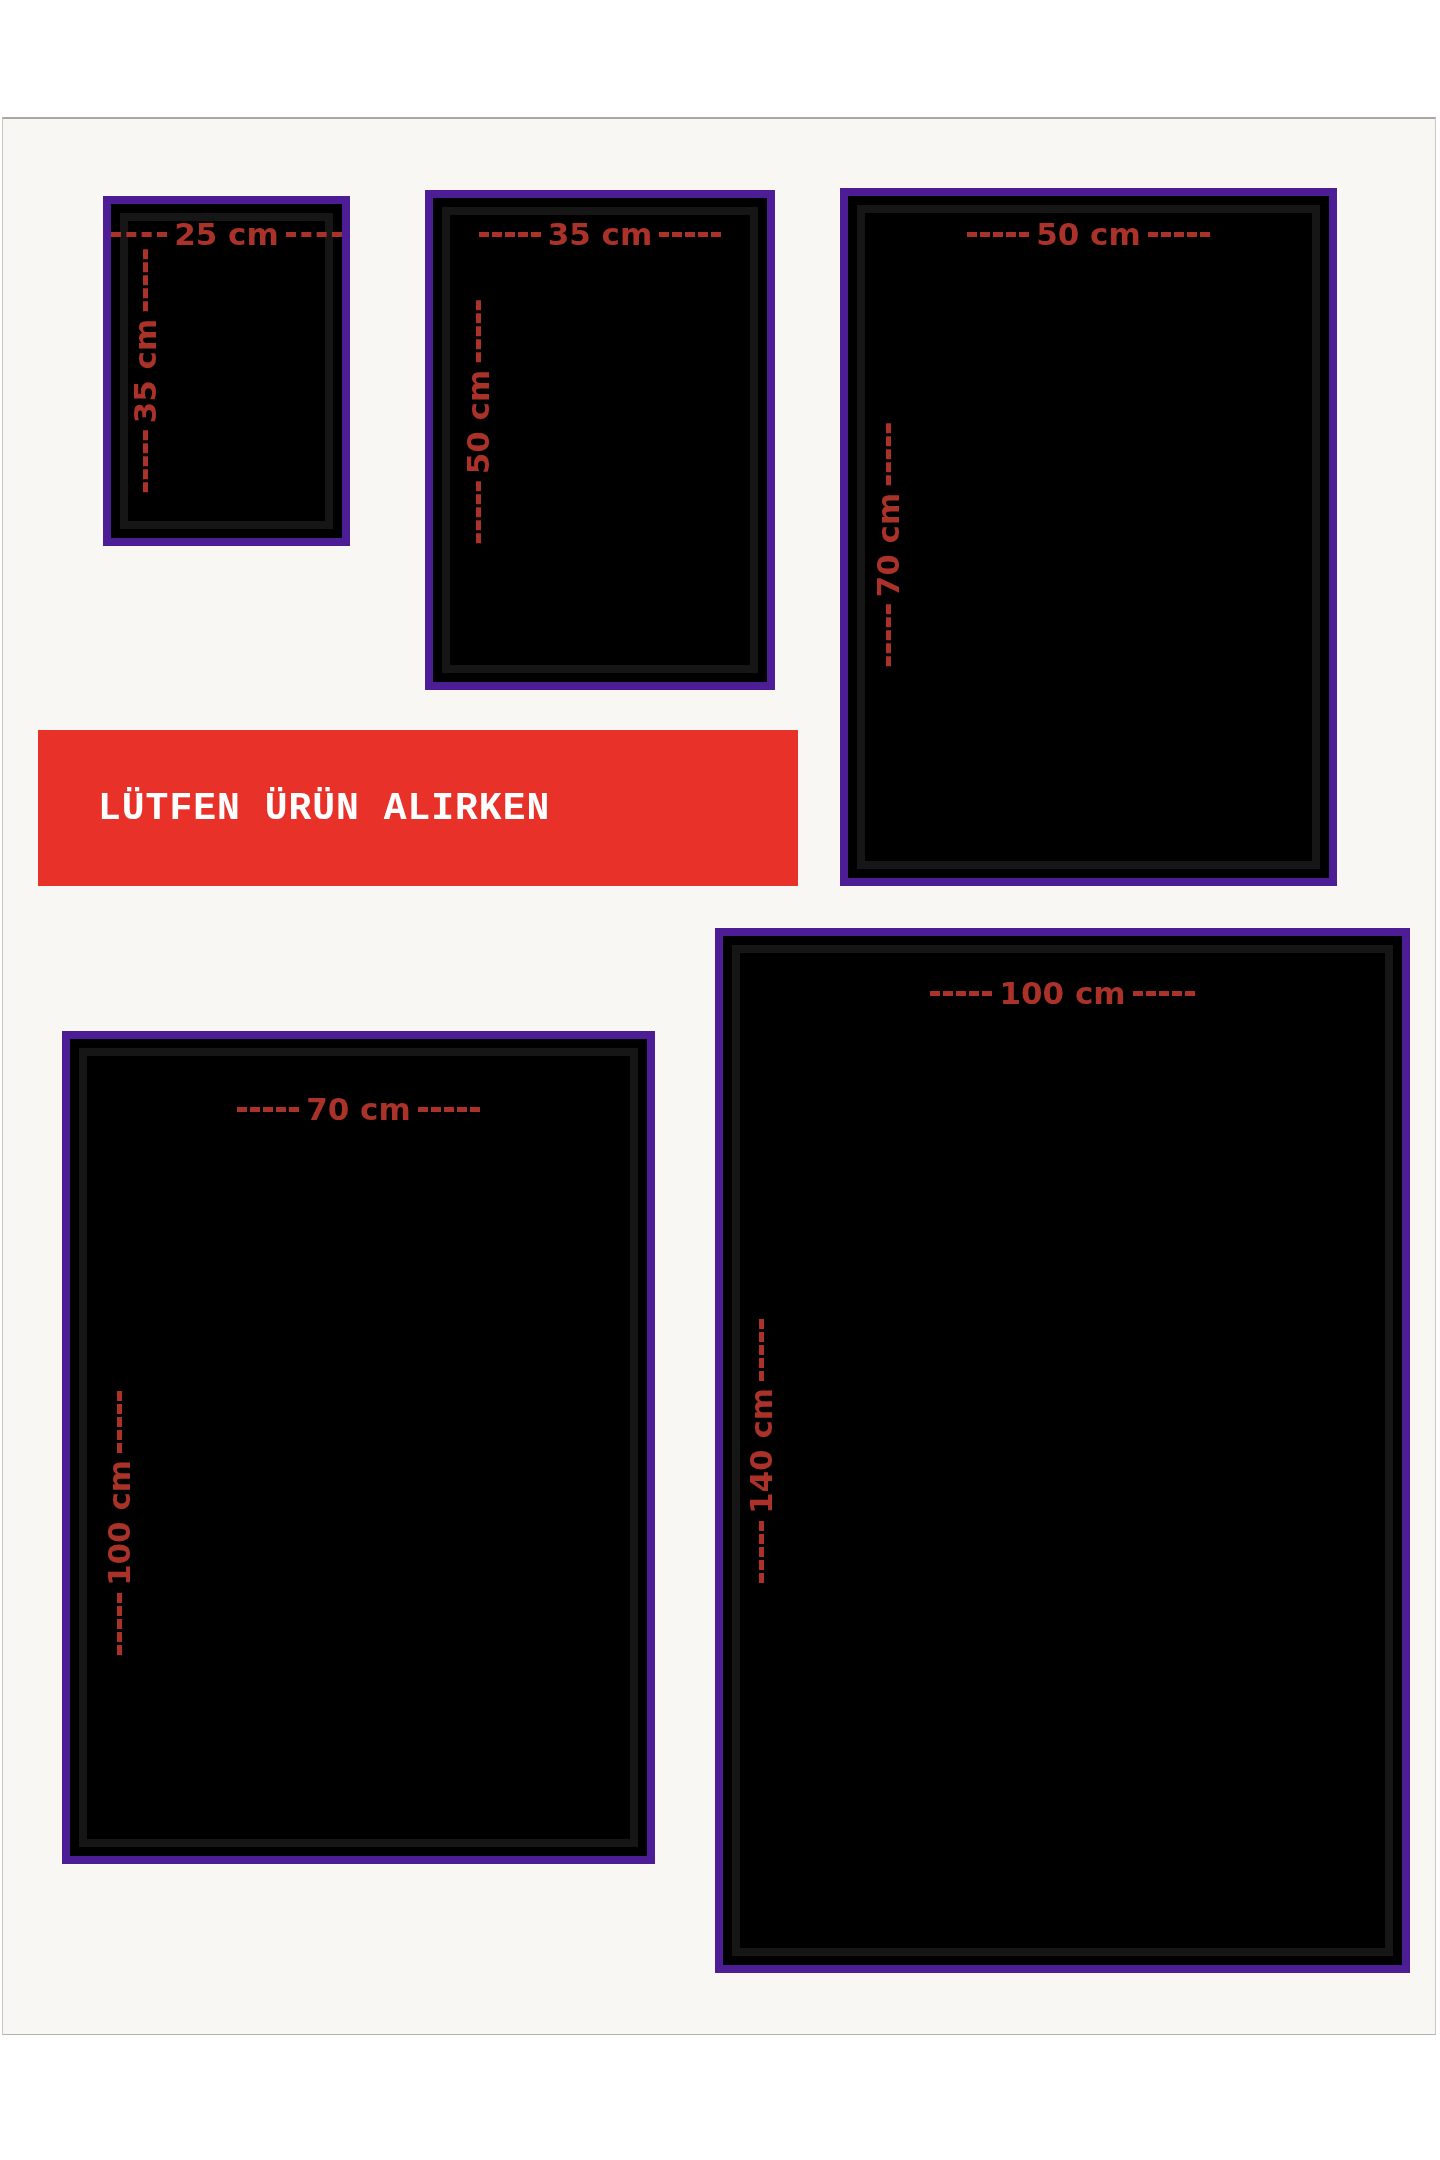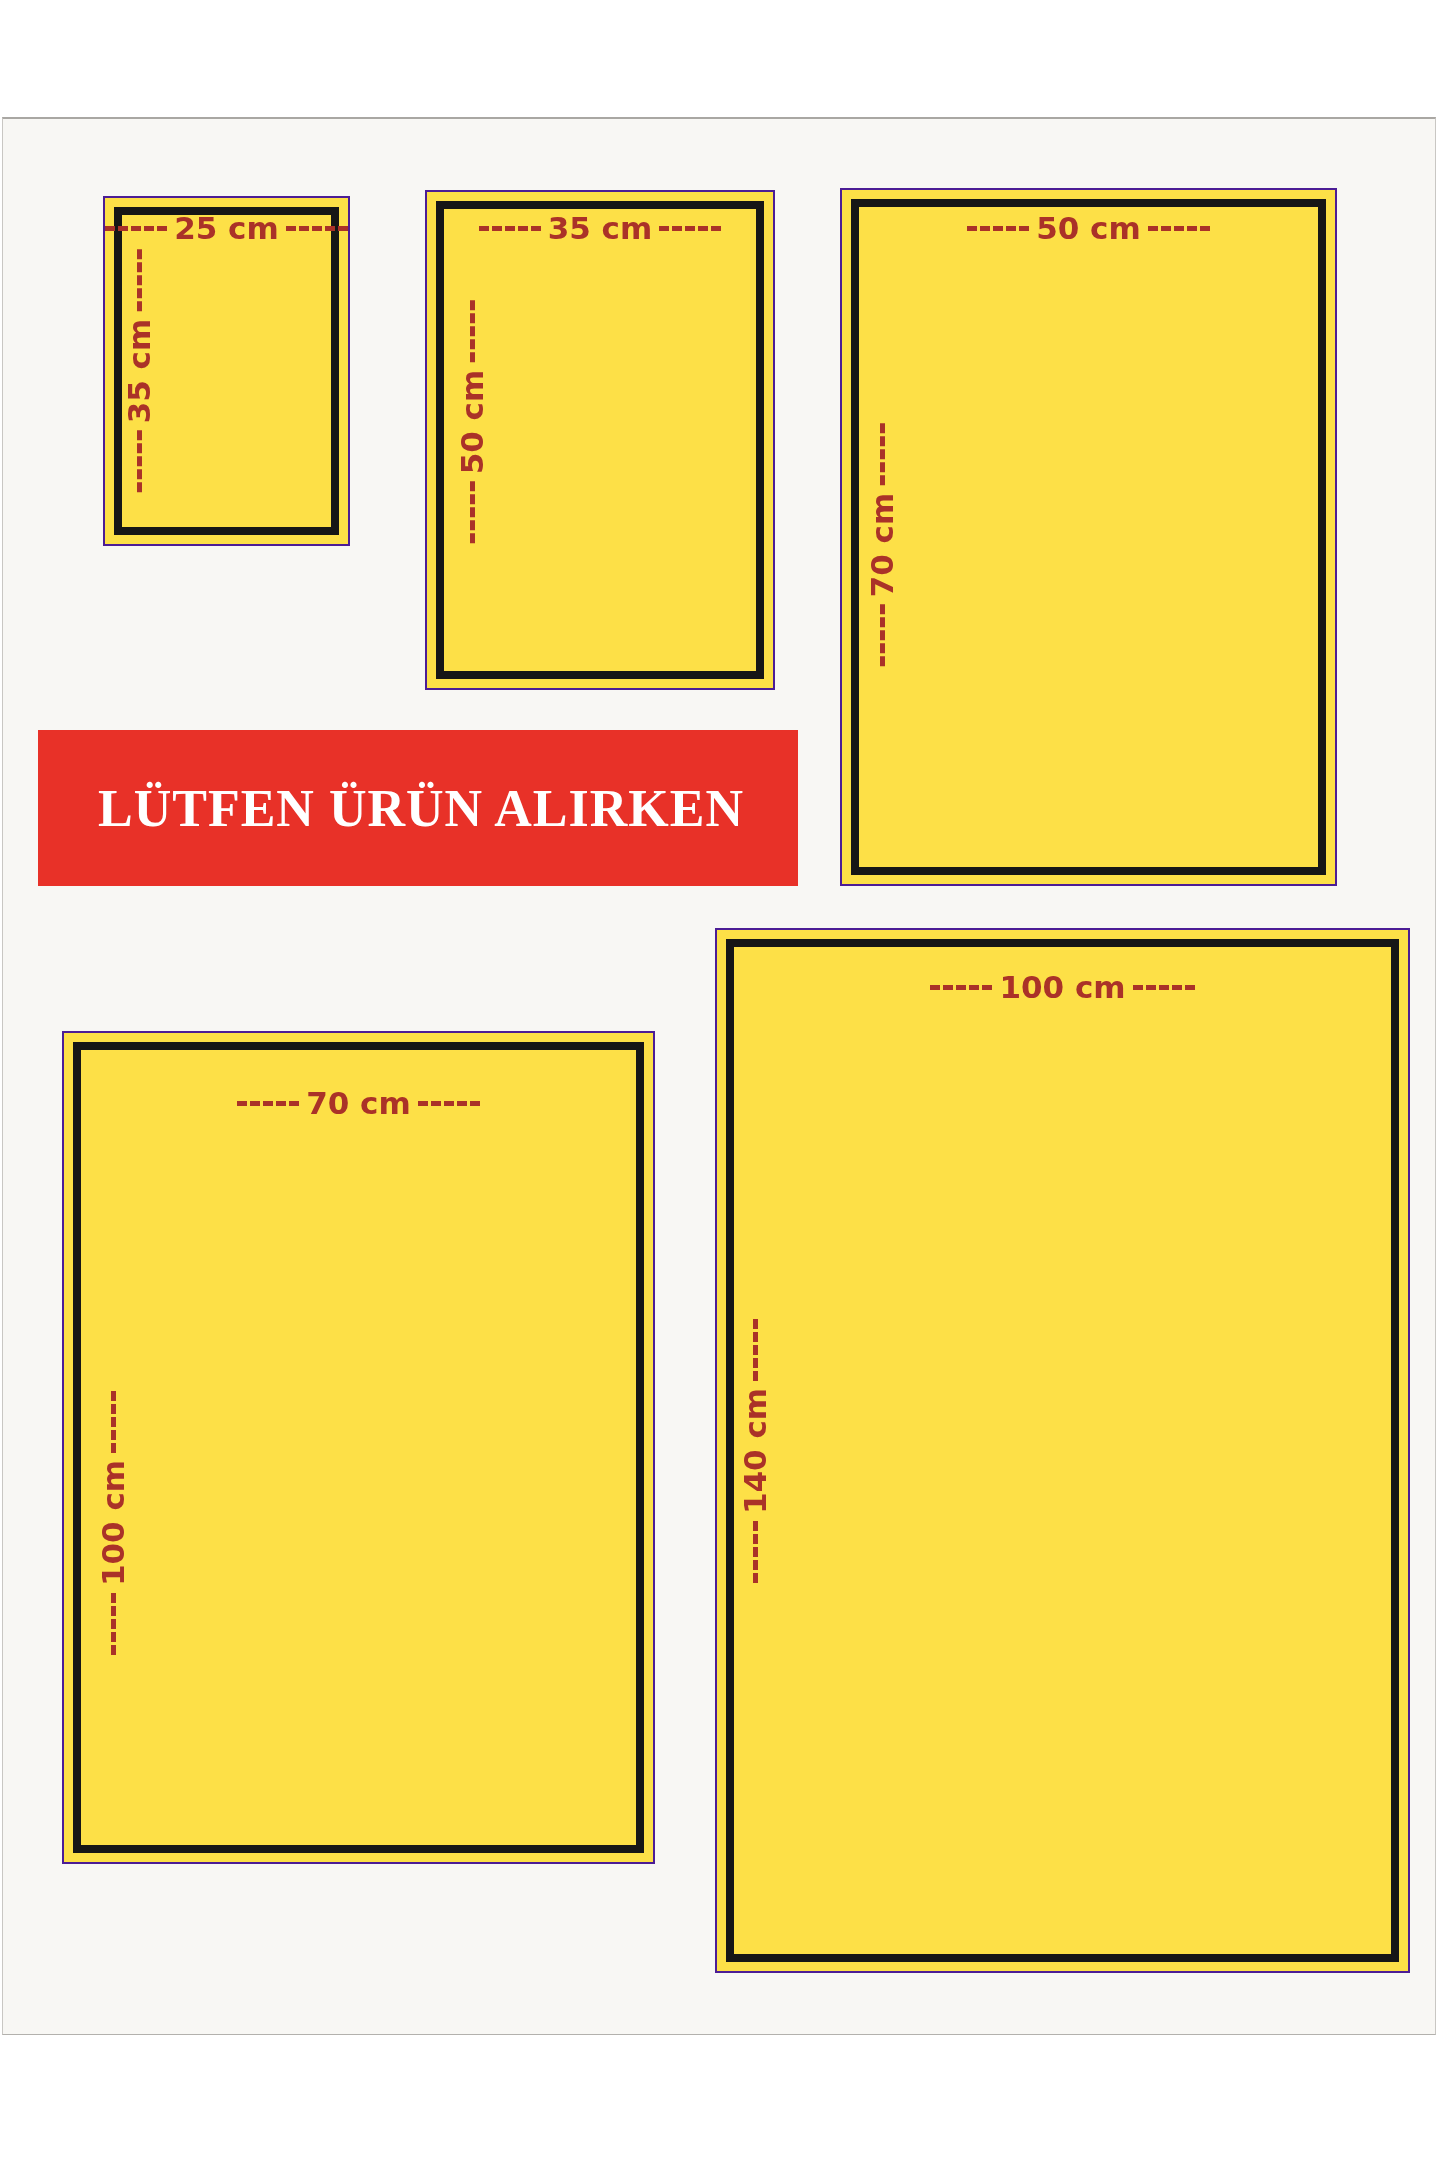--- a/index.html
+++ b/index.html
@@ -11,21 +11,21 @@
   
   .photo {
     position:absolute; left:2px; top:117px; width:1434px; height:1918px;
     background:#f8f7f4;
     border:1px solid #c9c7c3; border-top:2px solid #a9a7a3; border-bottom:1px solid #b3b1ad;
     box-sizing:border-box;
   }
   
   .size-box {
     position:absolute; box-sizing:border-box;
-    background:#fde047; border:2px solid #4c1d95;
+    background:#000000; border:8px solid #4c1d95;
   }
   .size-box .frame {
     position:absolute; inset:9px; border:8px solid #161616;
   }
   
   .dim-label {
     position:absolute; display:flex; align-items:center; justify-content:center;
     gap:7px; white-space:nowrap;
     font-weight:bold; font-size:31px; line-height:36px;
     font-family:"DejaVu Sans", sans-serif;
@@ -34,22 +34,22 @@
   .v-label { top:50%; transform:translate(-50%,-50%) rotate(-90deg); }
   .dashline {
     display:block; width:62px; height:0;
     border-top:5px dashed currentColor;
   }
   
   .banner {
     position:absolute; left:38px; top:730px; width:760px; height:156px;
     display:flex; flex-direction:column; justify-content:center;
     padding-left:60px; box-sizing:border-box;
-    font-family:Liberation Serif, serif;
-    font-weight:bold; font-size:52px; line-height:53px; letter-spacing:1px;
+    font-family:Liberation Mono, monospace;
+    font-weight:bold; font-size:38px; line-height:53px; letter-spacing:1px;
   }
 </style>
 </head>
 <body>
 
 <div id="stage">
 
   <div class="photo"></div>
 
   <div class="size-box" style="left:103px; top:196px; width:247px; height:350px;">

